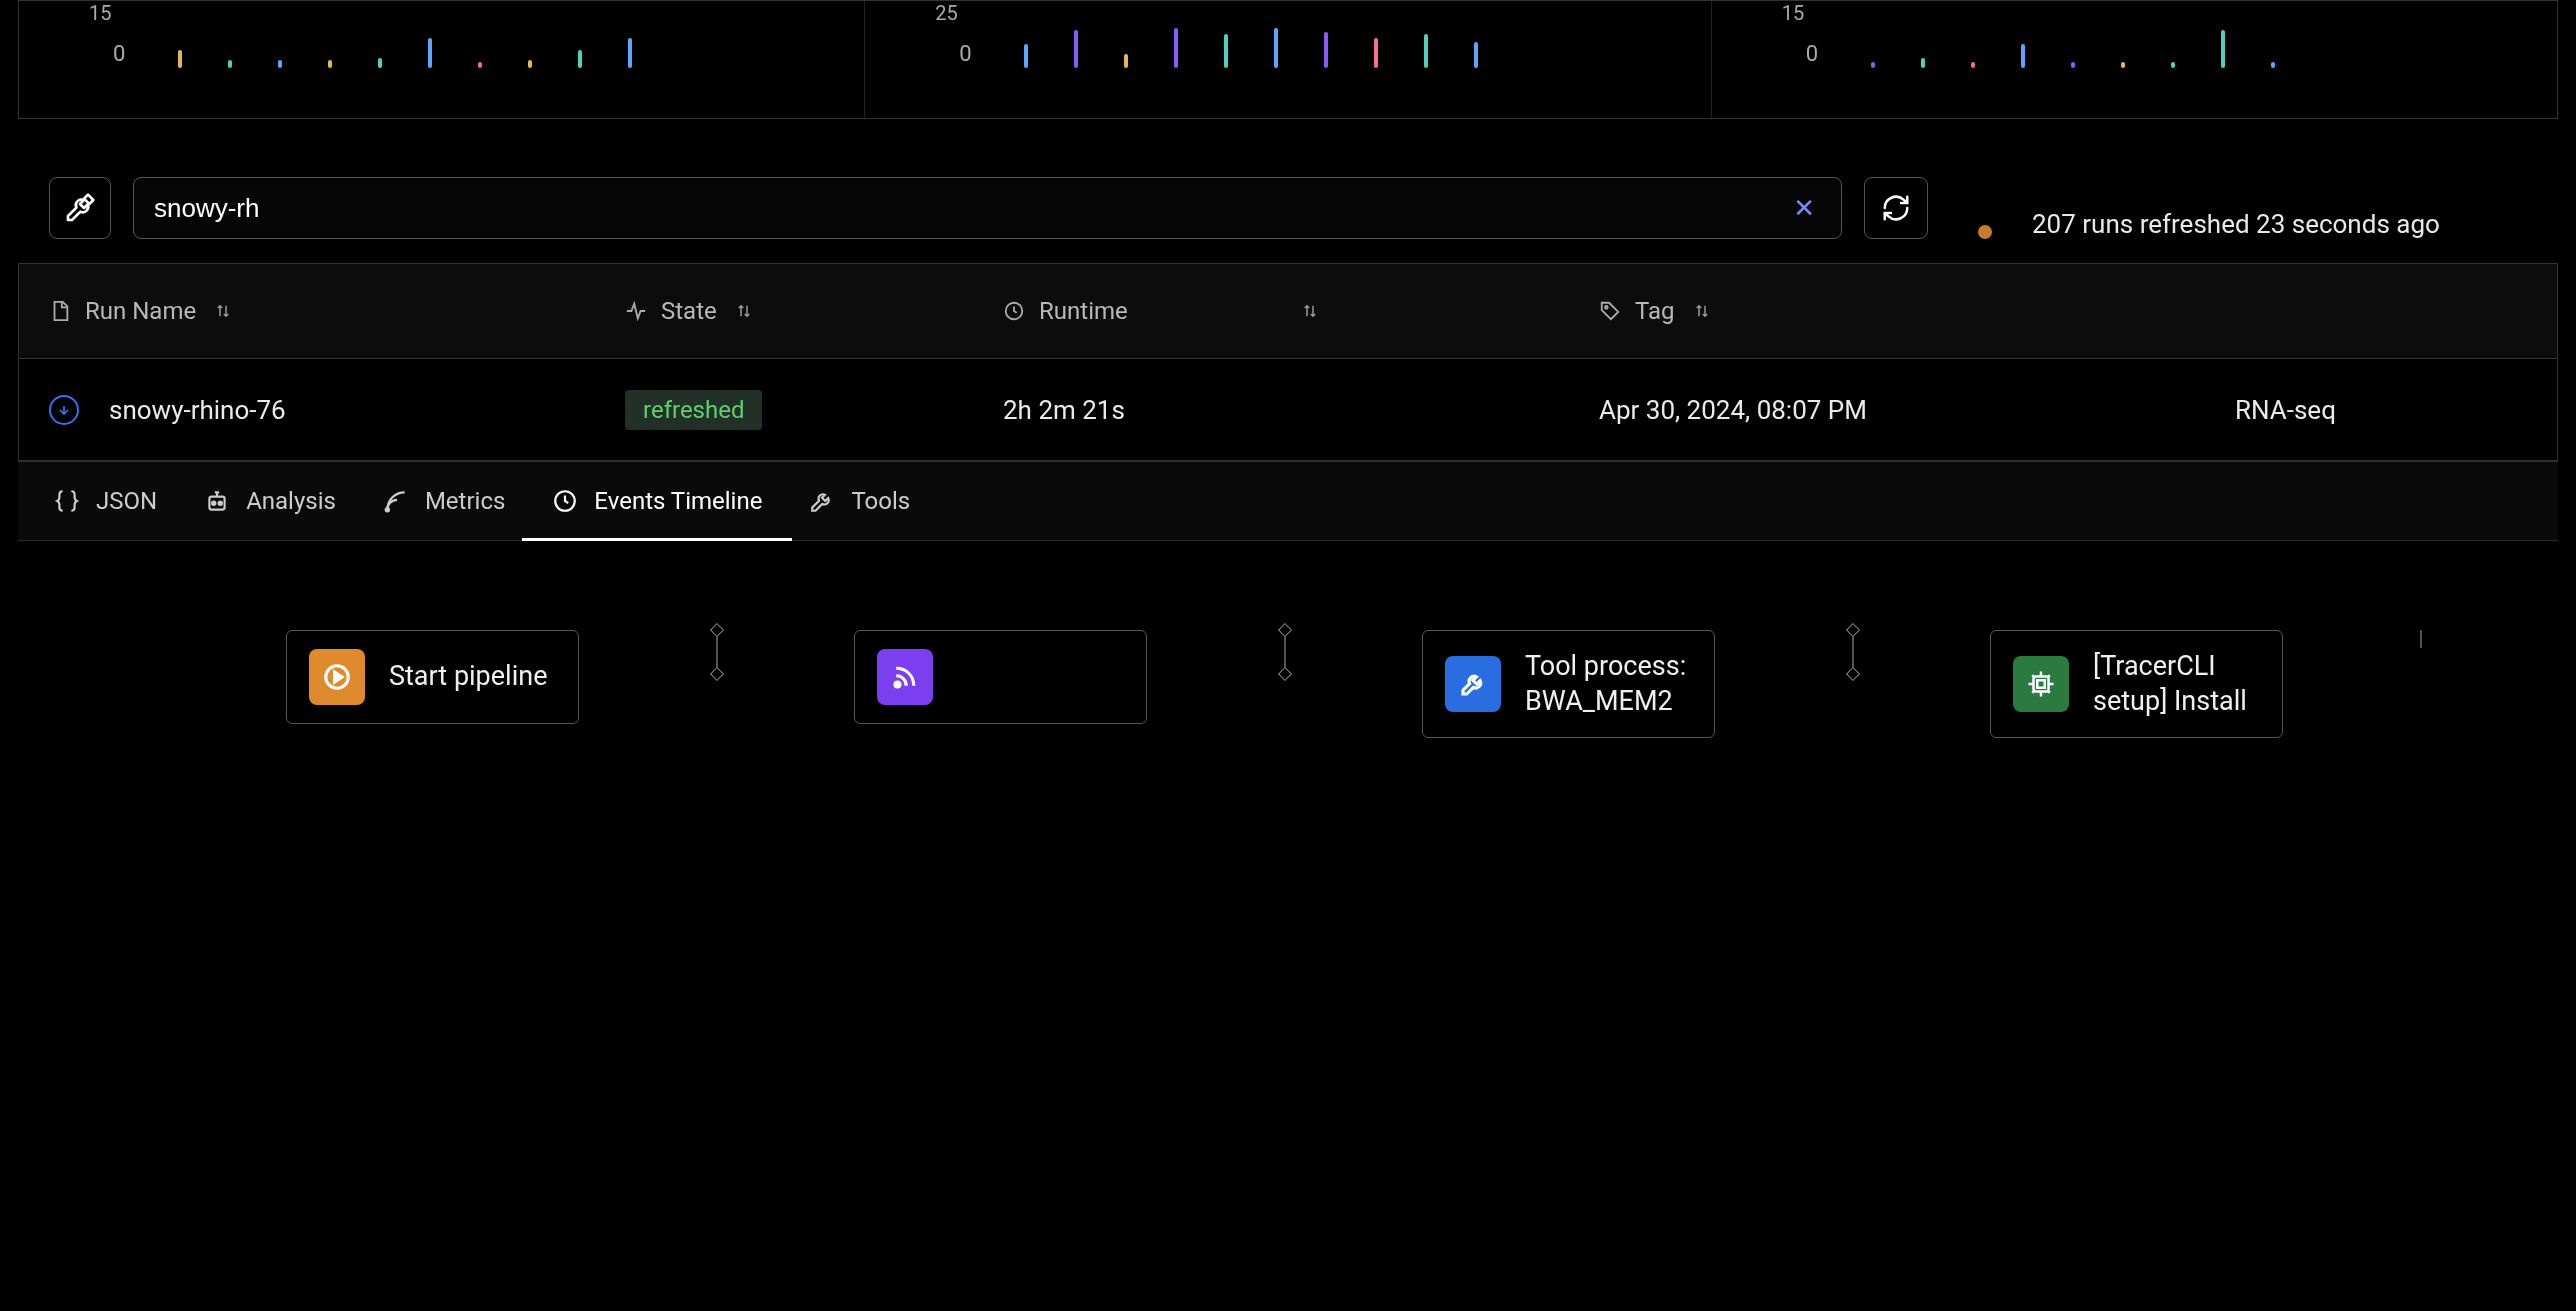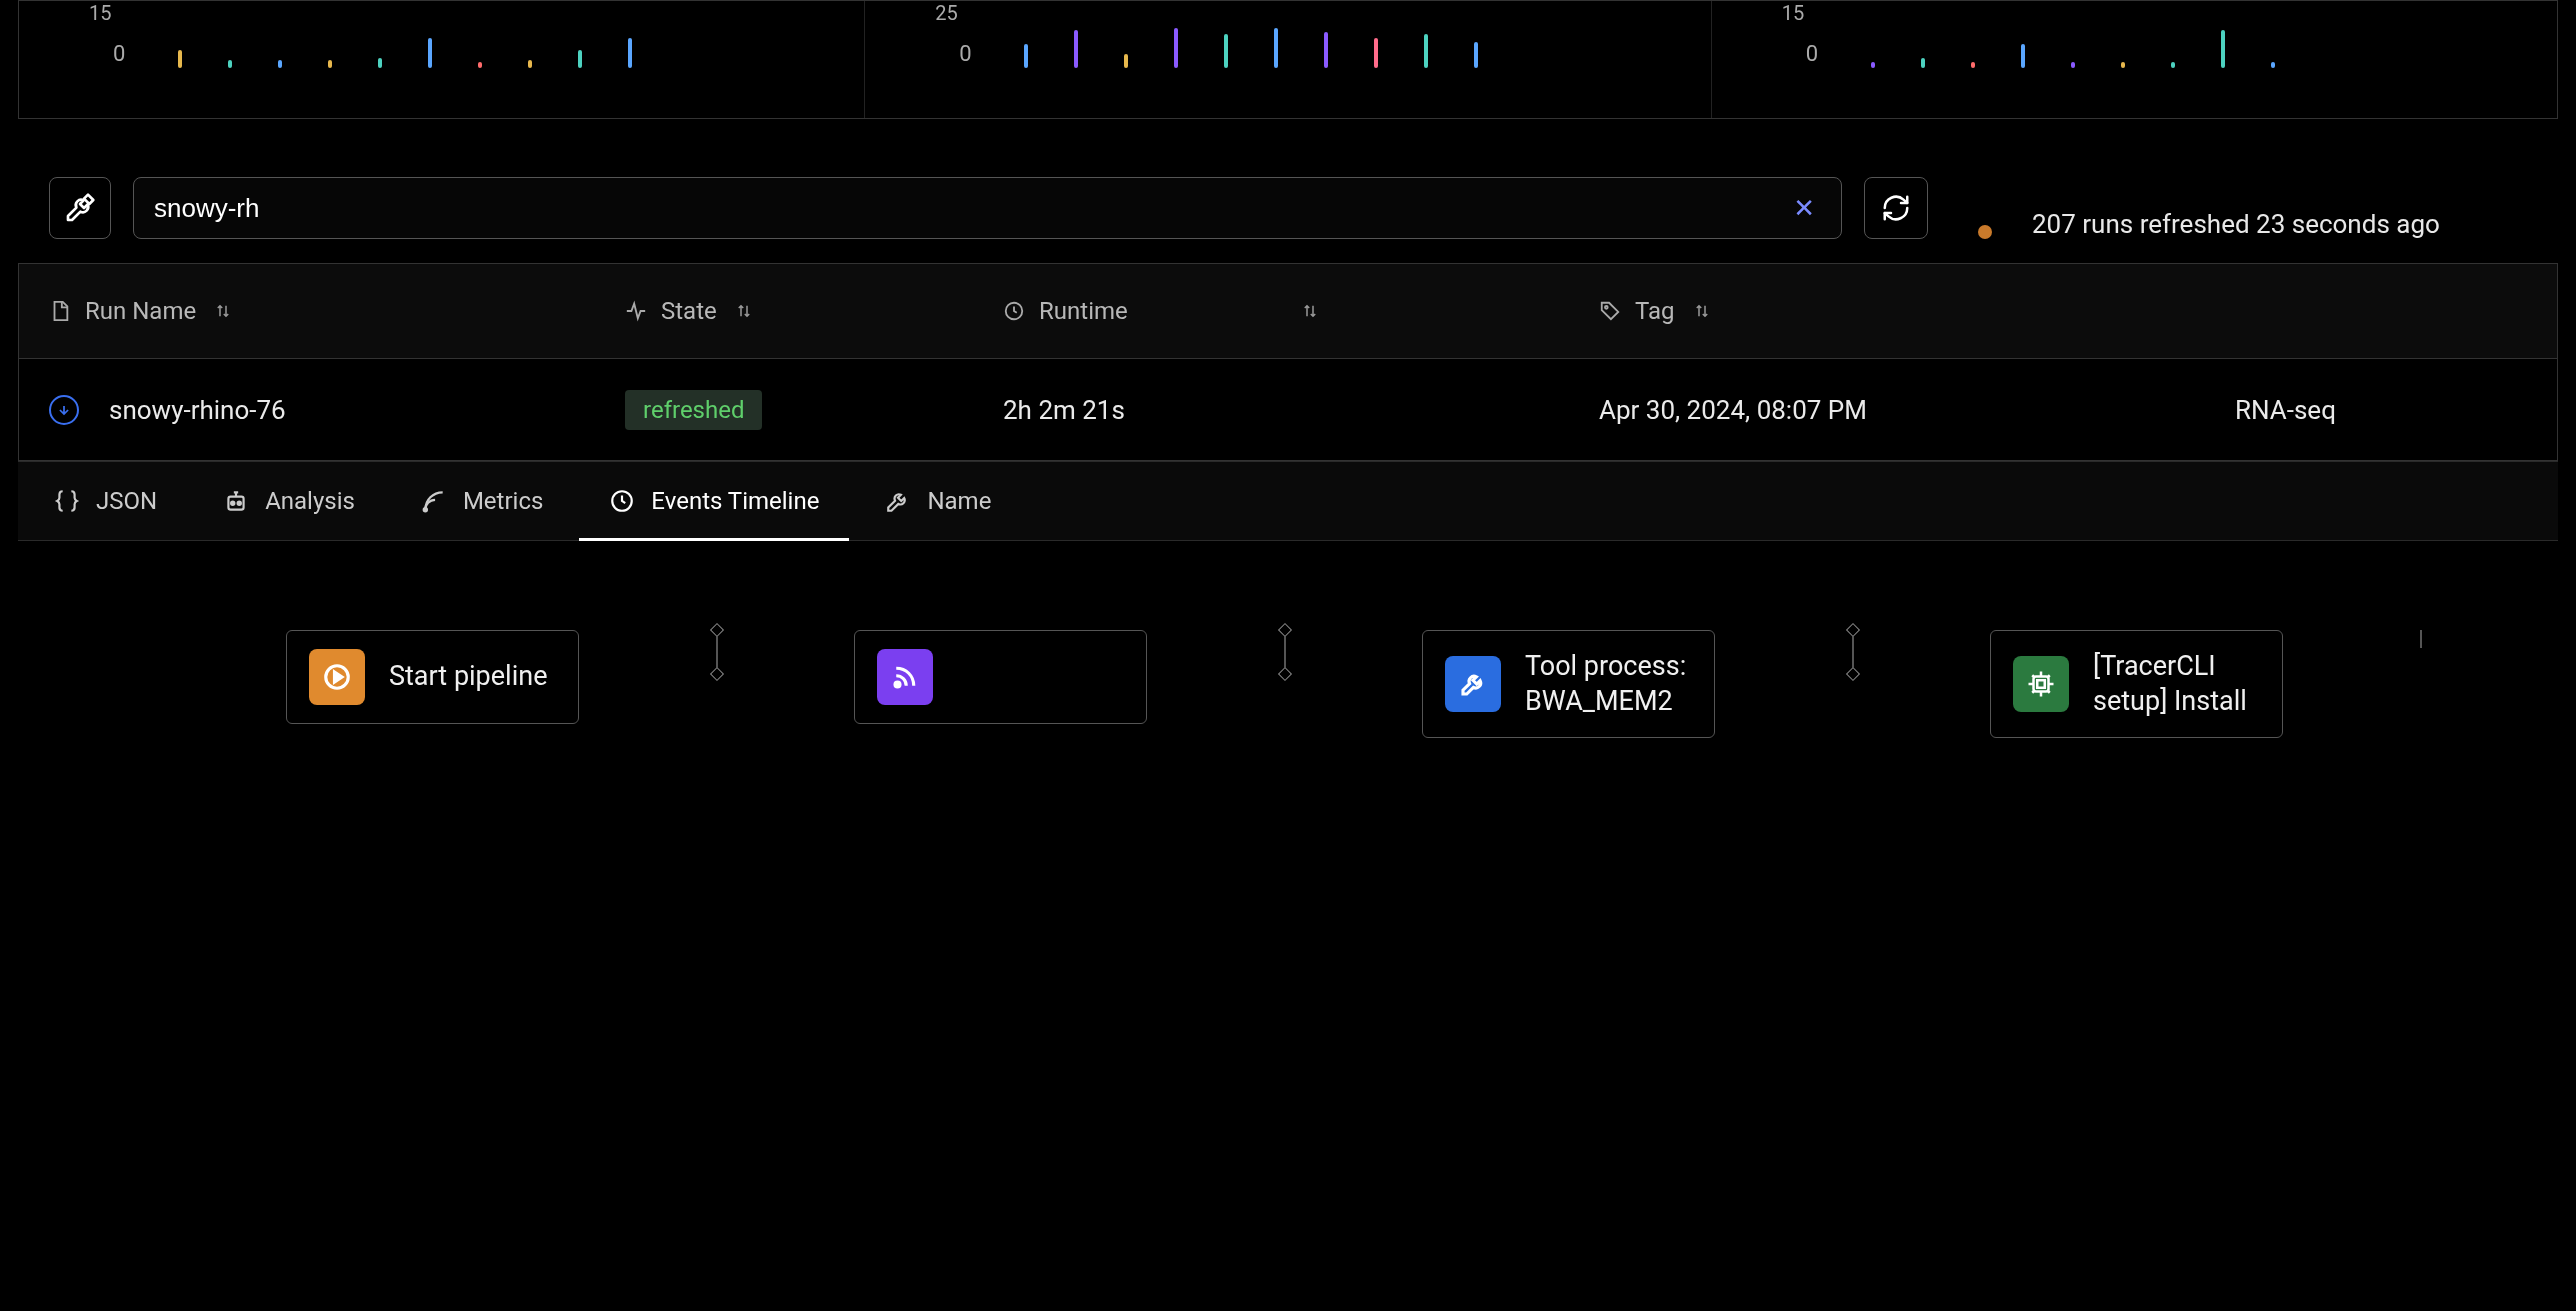--- a/index.html
+++ b/index.html
@@ -161,21 +161,21 @@
   
   .tabs-row {
     border-top: 1px solid #2a2a2a;
     border-bottom: 1px solid #2a2a2a;
     background: #0a0a0a;
     display: flex;
     align-items: center;
     height: 80px;
     margin: 0 18px;
     padding: 0 36px;
-    gap: 66px;
+    gap: 47px;
     font-size: 24px;
     color: #ccc;
   }
   .tab {
     display: flex; align-items: center; gap: 16px;
     height: 100%;
     cursor: pointer;
     position: relative;
   }
   .tab.active {
@@ -415,21 +415,21 @@
     <svg width="26" height="26" viewBox="0 0 24 24" fill="none" stroke="#fff" stroke-width="2">
         <circle cx="12" cy="12" r="9"></circle>
         <path d="M12 7v5l3 2"></path>
       </svg>
     <span>Events Timeline</span>
   </div>
   <div class="tab">
     <svg width="26" height="26" viewBox="0 0 24 24" fill="none" stroke="#ccc" stroke-width="2">
         <path d="M14.7 6.3a4 4 0 0 0-5.4 5.4L3 18v3h3l6.3-6.3a4 4 0 0 0 5.4-5.4L15 12l-3-3 2.7-2.7z"></path>
       </svg>
-    <span>Name</span>
+    <span>Tools</span>
   </div>
 </div>
 
 <div class="timeline">
 
 <div class="node">
       <div class="node-icon ic-orange">
         <svg width="30" height="30" viewBox="0 0 24 24" fill="none" stroke="#fff" stroke-width="2.5">
           <circle cx="12" cy="12" r="9"></circle>
           <polygon points="10,8 16,12 10,16" fill="#fff"></polygon>

